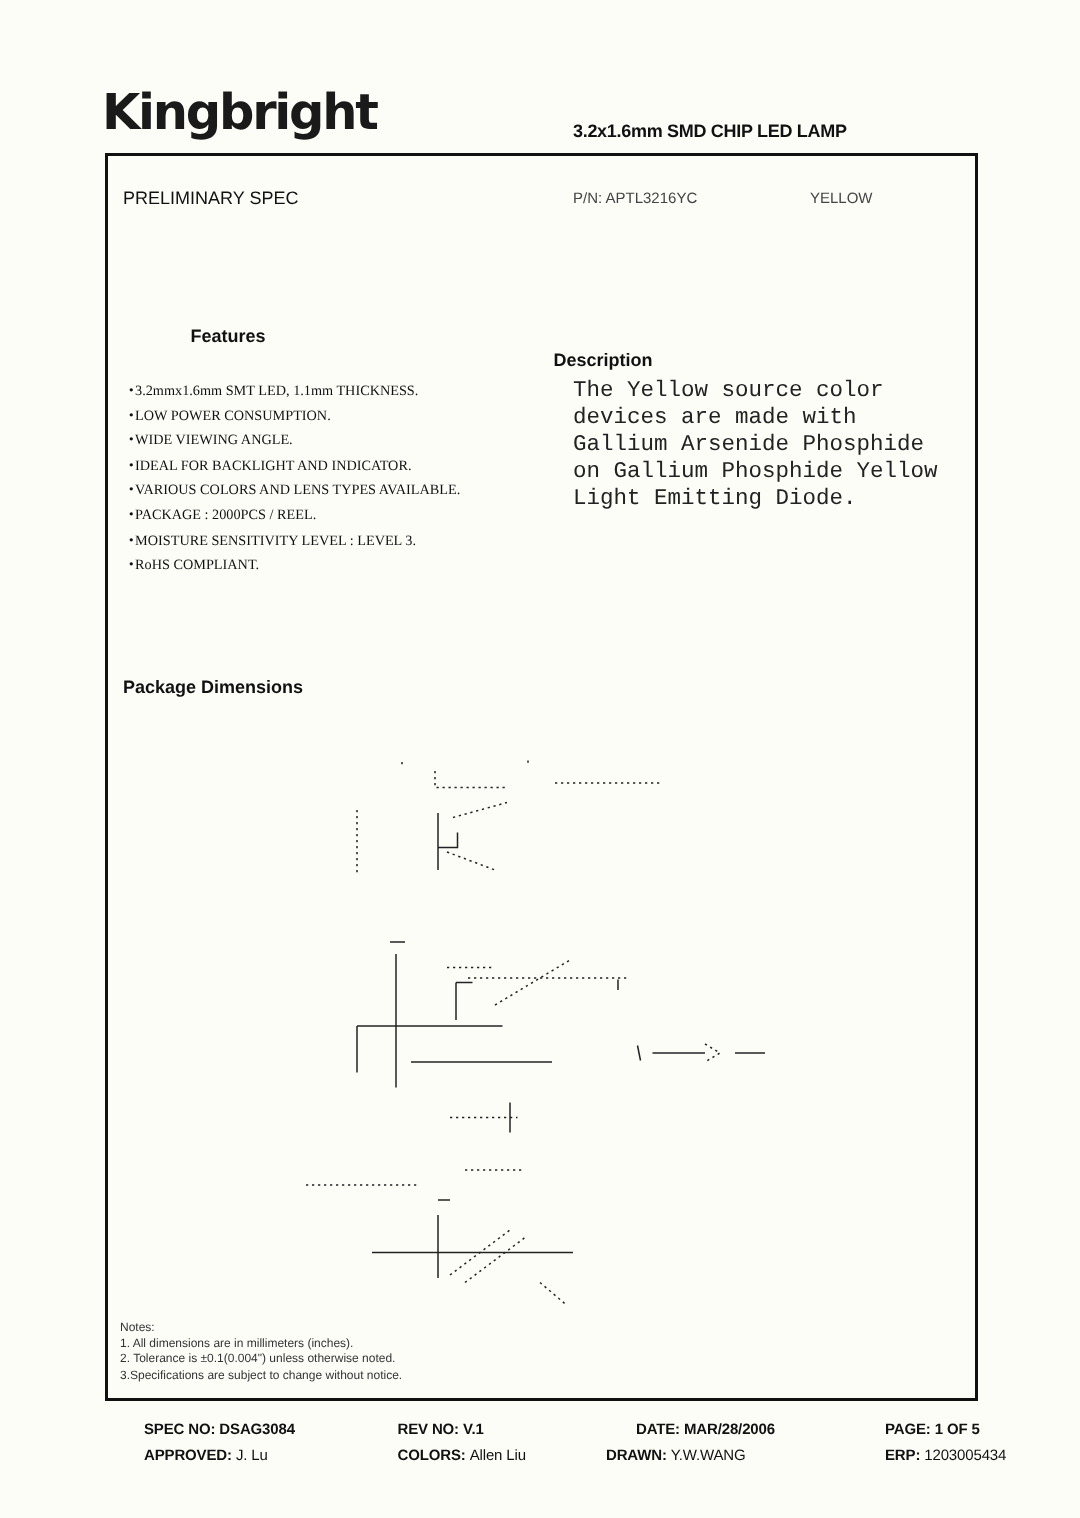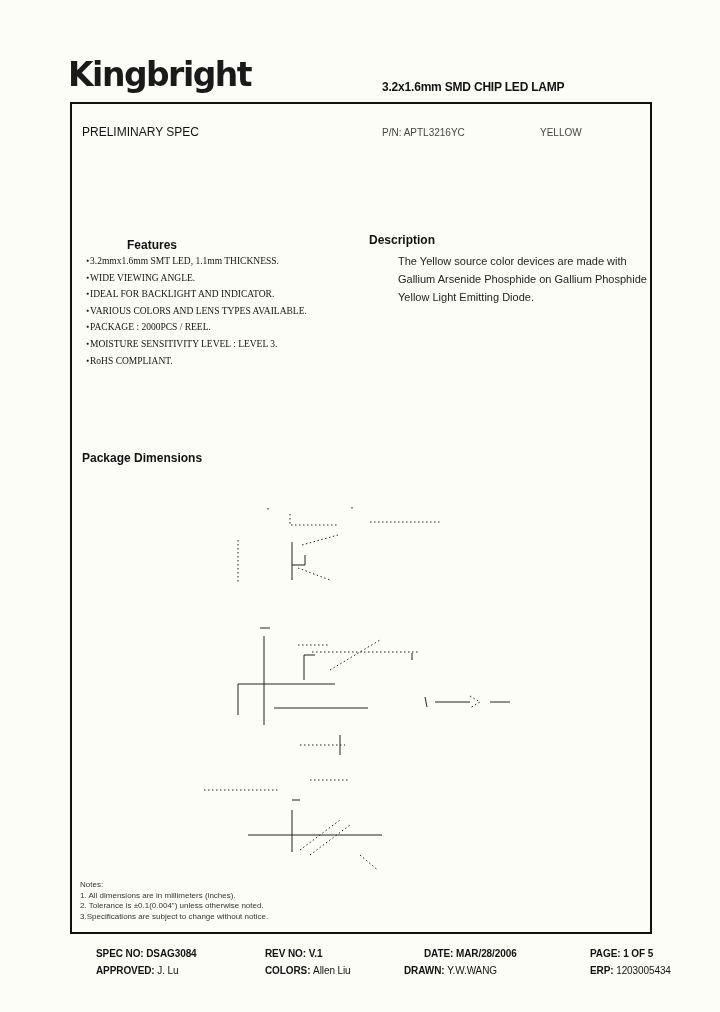--- a/index.html
+++ b/index.html
@@ -13,25 +13,25 @@
     font-size:33px; letter-spacing:-1.5px; color:#1a1a1a; line-height:1;
   }
   .doc-title { left:382px; top:80px; font-size:12px; font-weight:bold; letter-spacing:-0.2px; }
   .frame {
     left:70px; top:102px; width:578px; height:828px; border:2.5px solid #111; box-sizing:content-box;
   }
   .prelim { left:82px; top:125px; font-size:12px; }
   .pn { left:382px; top:127px; font-size:10px; color:#444; }
   .color-name { left:540px; top:127px; font-size:10px; color:#444; }
   .h2 { font-size:12px; font-weight:bold; }
-  .features-title { left:82px; top:238px;padding-left:45px; }
+  .features-title { left:82px; top:217px;padding-left:45px; }
   .features-list { left:82px; top:249px; font-size:9.5px; line-height:16.6px; margin:4px; padding:0; list-style:none;font-family:Liberation Serif, serif; }
   .features-list li::before { content:"\25CF"; font-size:5px; vertical-align:2px; margin-right:1px; }
   .desc-title { left:369px; top:233px; }
-  .desc-text { left:398px; top:252px; width:260px; font-size:11px; line-height:18px; color:#222; }
+  .desc-text { left:382px; top:252px; width:260px; font-size:15px; line-height:18px; color:#222;font-family:Liberation Mono, monospace; }
   .pkg-title { left:82px; top:451px;text-align:center; }
   .drawing { left:190px; top:480px; width:360px; height:390px; }
   .notes { left:80px; top:880px; font-size:8px; line-height:10.5px; color:#333; }
   .footer { font-size:10px; font-weight:bold; letter-spacing:-0.1px;margin-left:24px; }
   .footer .val { font-weight:normal; }
   .f-row1 { top:948px; }
   .f-row2 { top:965px; }
 </style>
 </head>
 <body>
@@ -41,20 +41,21 @@
 
 <div class="abs frame"></div>
 
 <div class="abs prelim">PRELIMINARY SPEC</div>
 <div class="abs pn">P/N: APTL3216YC</div>
 <div class="abs color-name">YELLOW</div>
 
 <div class="abs h2 features-title">Features</div>
 <ul class="abs features-list">
   <li>3.2mmx1.6mm SMT LED, 1.1mm THICKNESS.</li>
+  <li>LOW POWER CONSUMPTION.</li>
   <li>WIDE VIEWING ANGLE.</li>
   <li>IDEAL FOR BACKLIGHT AND INDICATOR.</li>
   <li>VARIOUS COLORS AND LENS TYPES AVAILABLE.</li>
   <li>PACKAGE : 2000PCS / REEL.</li>
   <li>MOISTURE SENSITIVITY LEVEL : LEVEL 3.</li>
   <li>RoHS COMPLIANT.</li>
 </ul>
 
 <div class="abs h2 desc-title">Description</div>
 <div class="abs desc-text">The Yellow source color devices are made with Gallium Arsenide Phosphide on Gallium Phosphide Yellow Light Emitting Diode.</div>

